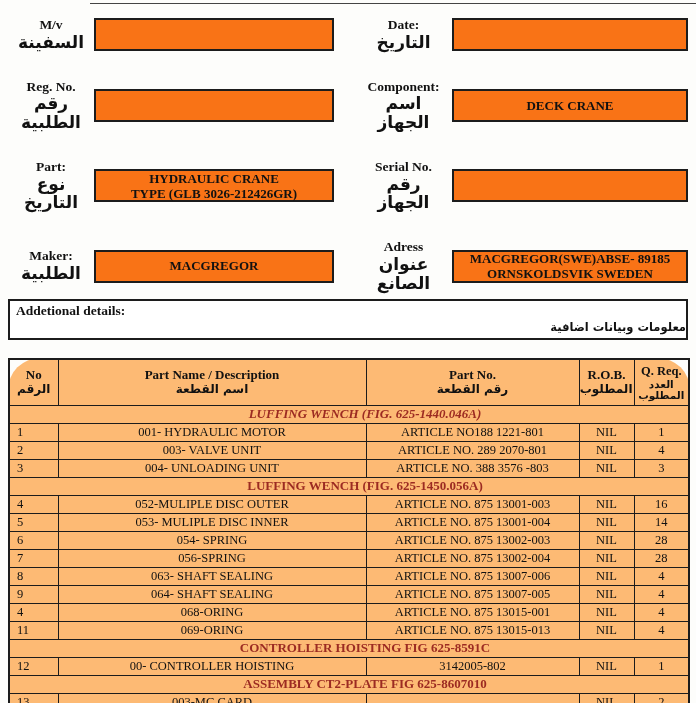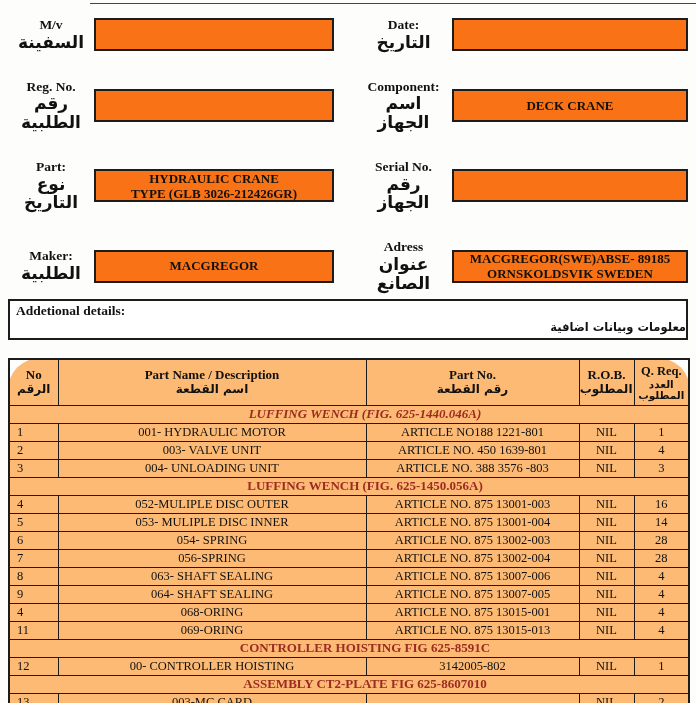--- a/index.html
+++ b/index.html
@@ -210,21 +210,21 @@
         <tr>
           <td class="no-cell">1</td>
           <td class="name-cell">001- HYDRAULIC MOTOR</td>
           <td class="part-no-cell">ARTICLE NO188 1221-801</td>
           <td class="rob-cell">NIL</td>
           <td class="qty-cell">1</td>
         </tr>
         <tr>
           <td class="no-cell">2</td>
           <td class="name-cell">003- VALVE UNIT</td>
-          <td class="part-no-cell">ARTICLE NO. 450 1639-801</td>
+          <td class="part-no-cell">ARTICLE NO. 289 2070-801</td>
           <td class="rob-cell">NIL</td>
           <td class="qty-cell">4</td>
         </tr>
         <tr>
           <td class="no-cell">3</td>
           <td class="name-cell">004- UNLOADING UNIT</td>
           <td class="part-no-cell">ARTICLE NO. 388 3576 -803</td>
           <td class="rob-cell">NIL</td>
           <td class="qty-cell">3</td>
         </tr>

